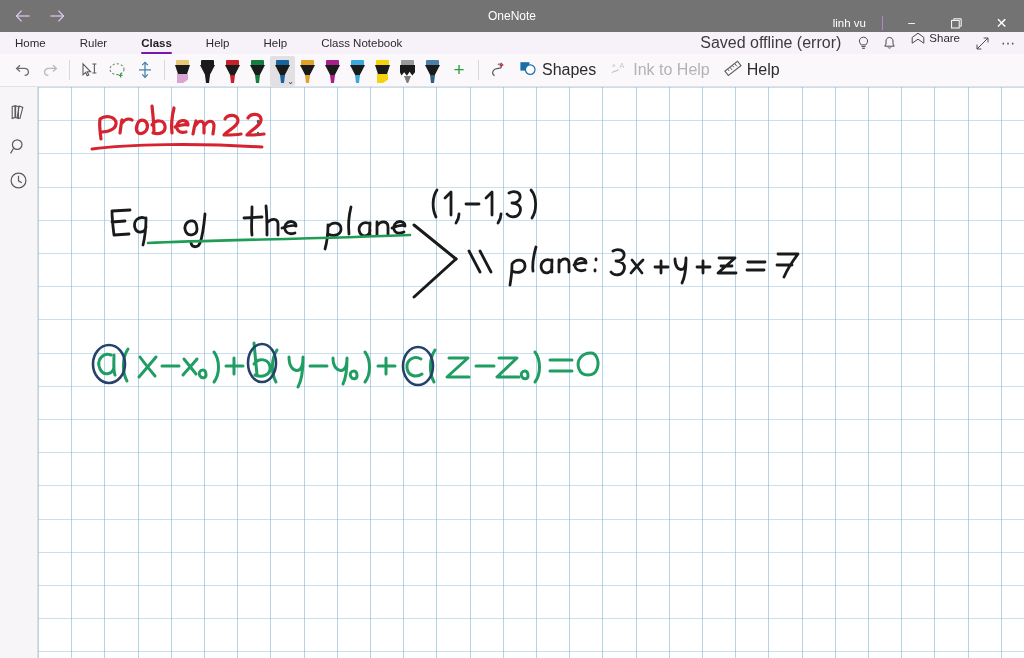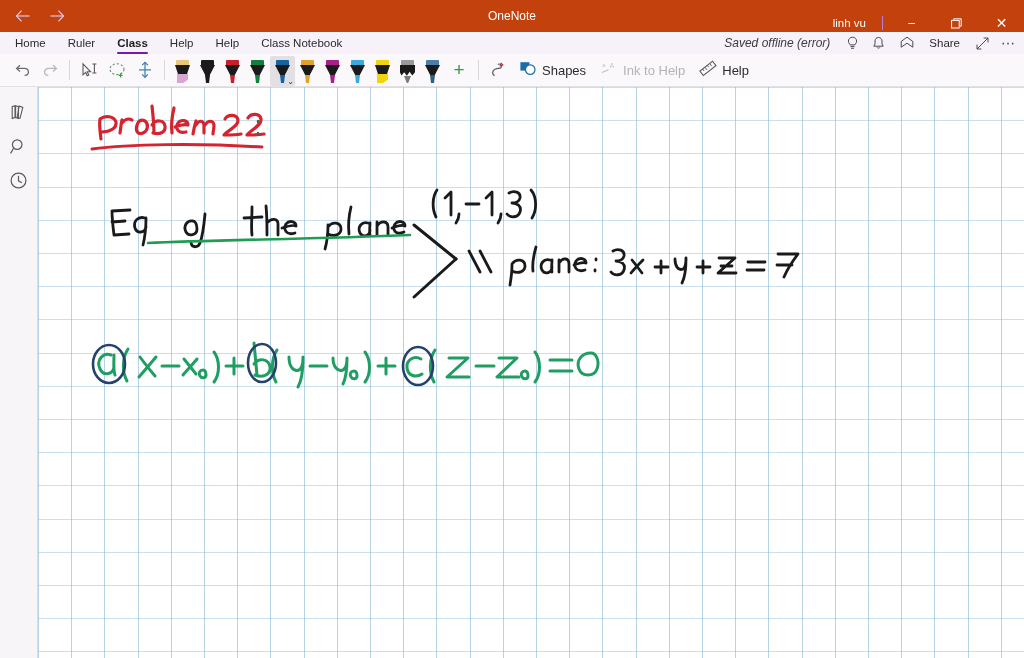--- a/index.html
+++ b/index.html
@@ -12,21 +12,21 @@
   #app {
     position: relative;
     width: 1024px; height: 658px;
     overflow: hidden;
   }
 
   
   .titlebar {
     position: absolute; left: 0; top: 0;
     width: 1024px; height: 32px;
-    background: #c2410c;
+    background: #737373;
     display: flex; align-items: center;
     color: #ffffff;
   }
   .tb-navs { display: flex; align-items: center; padding-left: 6px; }
   .tb-nav {
     width: 34px; height: 30px;
     display: flex; align-items: center; justify-content: center;
     color: #e5cdf2; font-size: 15px;
   }
   .tb-title {
@@ -47,45 +47,45 @@
   }
   .tb-winbtn.close { font-size: 14px; }
 
   
   .menubar {
     position: absolute; left: 0; top: 32px;
     width: 1024px; height: 22px;
     background: #f7f2fa;
     display: flex; align-items: center;
   }
-  .menu-tabs { display: flex; align-items: center; height: 22px; padding-left: 4px; }
+  .menu-tabs { display: flex; align-items: center; height: 22px; padding-left: 4px; gap: 12px; }
   .menu-tab {
     position: relative;
     padding: 0 11px; height: 22px;
     display: flex; align-items: center;
     font-size: 11.5px; color: #2b2b2b;
   }
   .menu-tab.active { font-weight: bold; color: #1d1d1d; }
   .menu-tab.active::after {
     content: ""; position: absolute;
     left: 11px; right: 11px; bottom: 0; height: 2.5px;
     background: #7719aa; border-radius: 1px;
   }
   .menu-right {
     position: absolute; right: 4px; top: 0; height: 22px;
     display: flex; align-items: center; gap: 2px;
   }
-  .saved-status { font-size: 12px; color: #3b3b3b; padding-right: 8px; font-style: italic; }
+  .saved-status { font-size: 16px; color: #3b3b3b; padding-right: 8px; }
   .menu-icon-btn {
     width: 24px; height: 22px;
     display: flex; align-items: center; justify-content: center;
     color: #4a4a4a;
   }
   .share-btn {
-    display: flex; align-items: center; gap: 15px;
+    display: flex; gap: 4px;
     padding: 0 8px; height: 22px;
     font-size: 11.5px; color: #2b2b2b;
   }
 
   
   .ribbon {
     position: absolute; left: 0; top: 54px;
     width: 1024px; height: 32px;
     background: #faf8fb;
     border-bottom: 1px solid #e3e1e4;
@@ -142,21 +142,21 @@
     height: 13px;
   }
   .pen.pencil .tip {
     left: 5px; top: 16px; width: 7px; height: 7px;
     clip-path: polygon(0 0, 100% 0, 60% 100%, 40% 100%);
   }
   .pen-chevron {
     position: absolute; right: 1px; bottom: 0px;
     font-size: 8px; color: #3a3a3a; line-height: 1;
   }
-  .ribbon-label { font-size: 13px; color: #2b2b2b; }
+  .ribbon-label { font-size: 16px; color: #2b2b2b; }
   .ribbon-label.disabled { color: #b4b2b5; }
   .rb-tool {
     display: flex; align-items: center; gap: 5px;
     height: 28px; padding: 0 7px;
   }
 
   
   .sidebar {
     position: absolute; left: 0; top: 87px;
     width: 37px; height: 571px;

